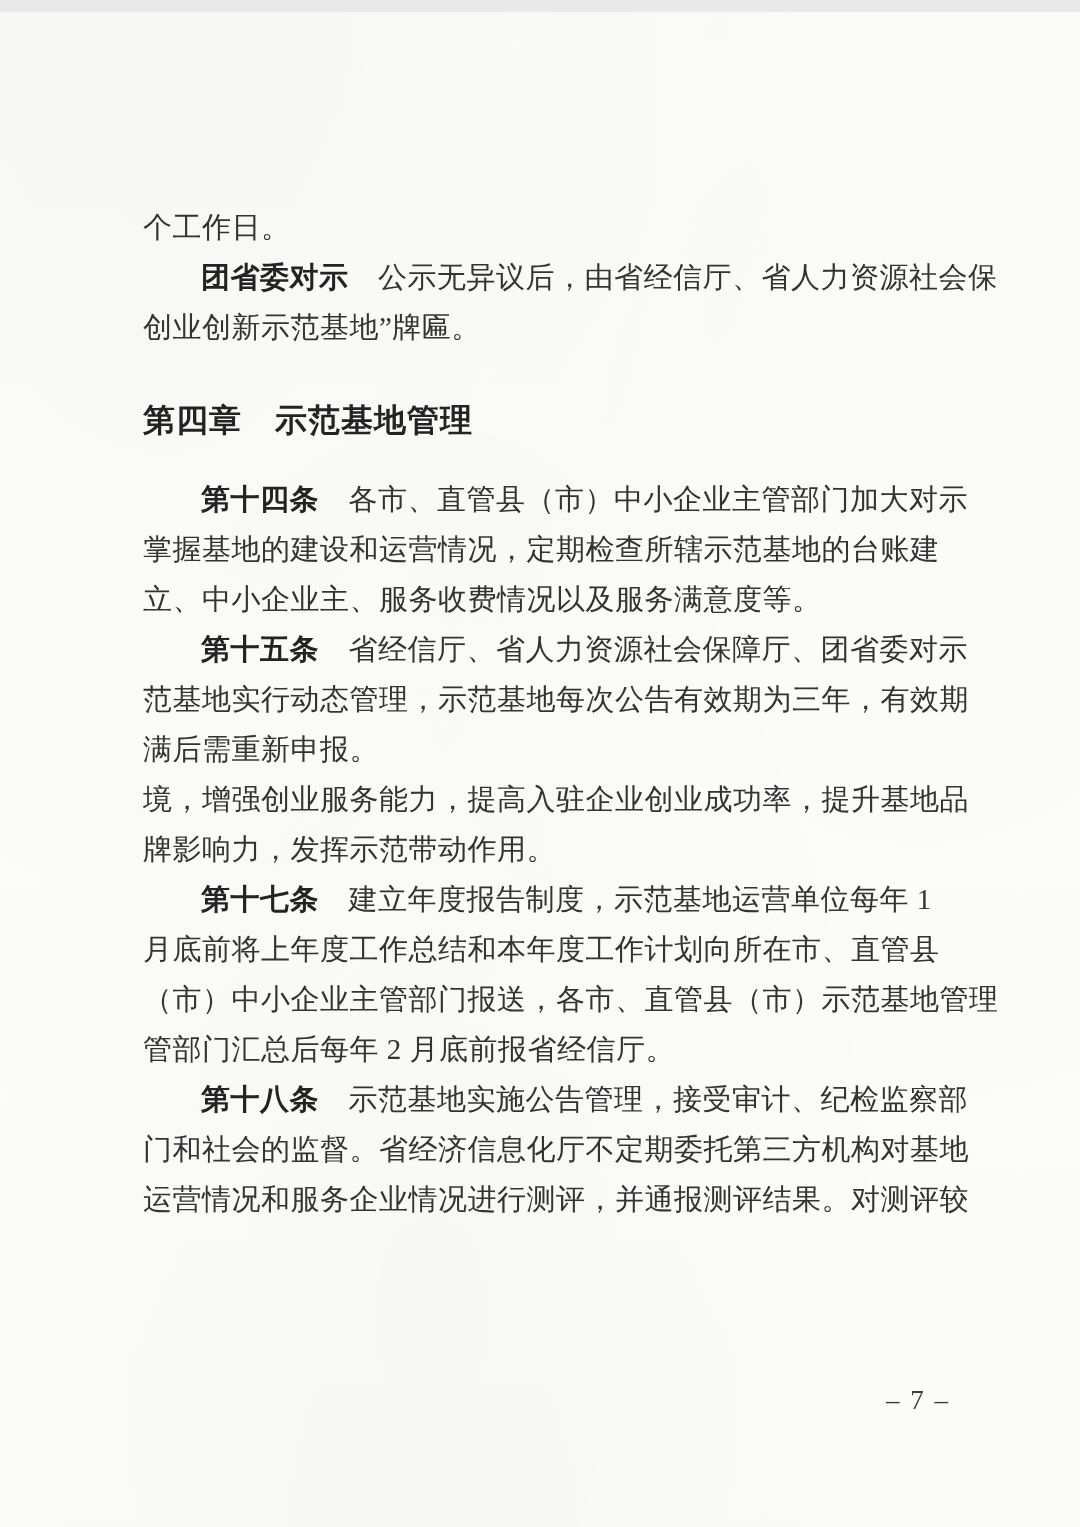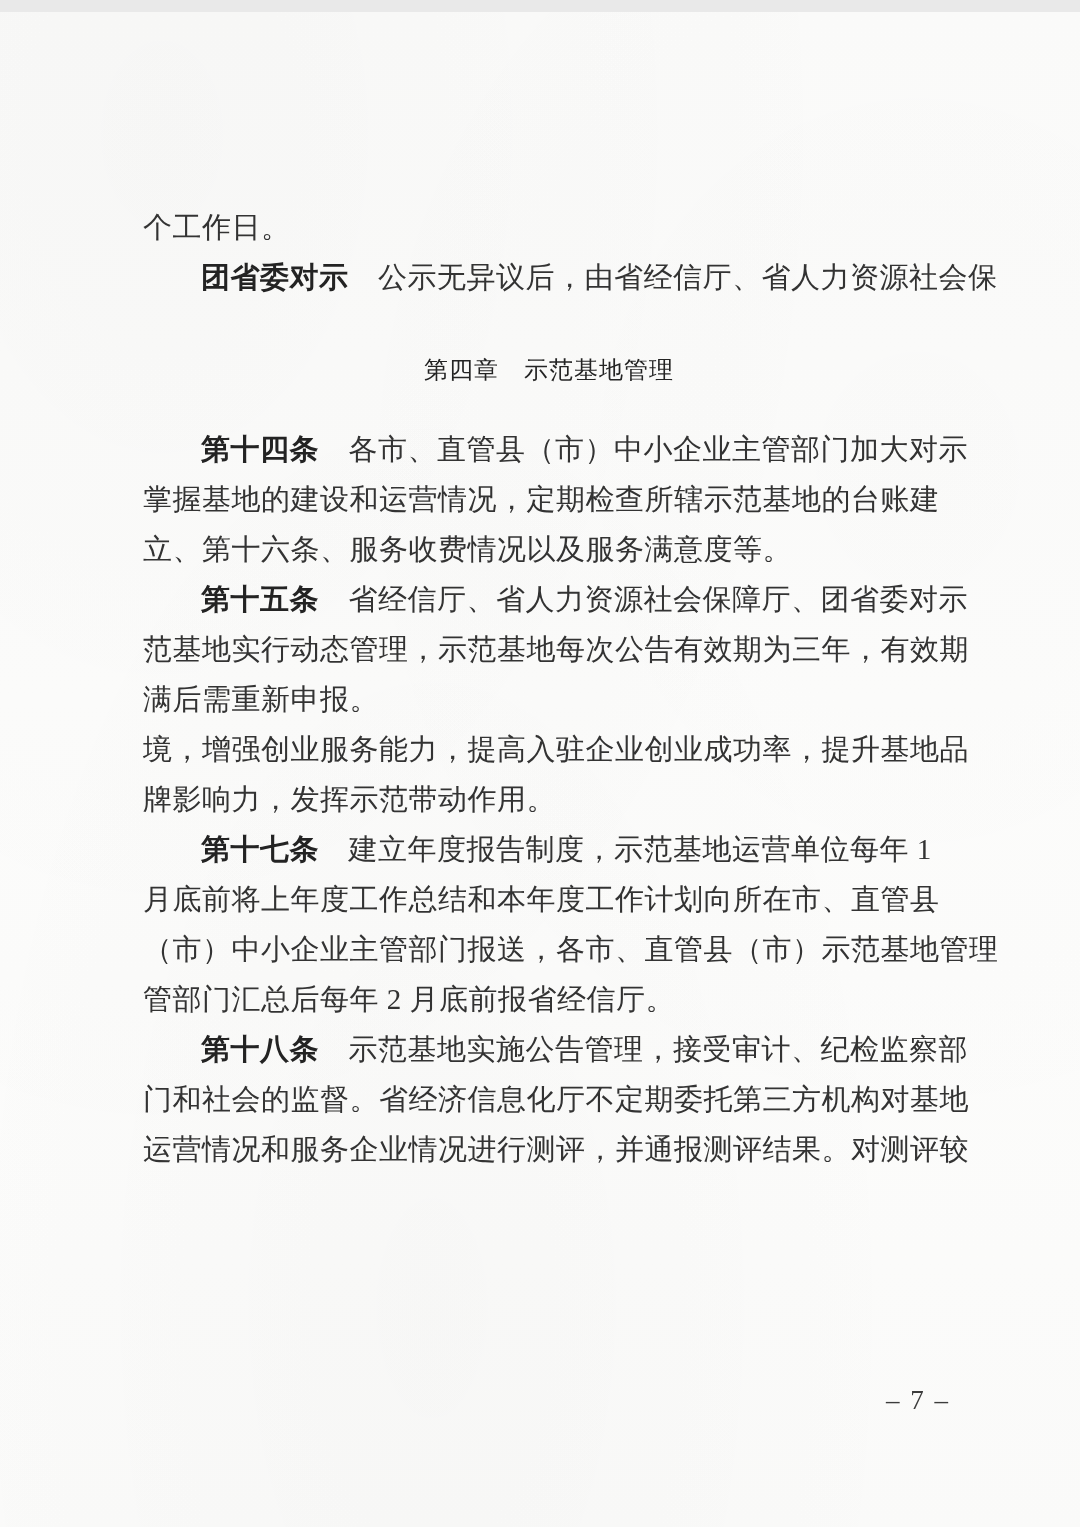--- a/index.html
+++ b/index.html
@@ -45,24 +45,23 @@
     text-indent: 58px;
   }
   .art {
     font-weight: bold;
     color: #232323;
   }
   .heading {
     height: 52px;
     line-height: 52px;
     margin: 42px 0 28px 0;
-    text-align: center;
     font-family: "Liberation Sans", "DejaVu Sans", sans-serif;
-    font-weight: normal;
-    font-size: 24px;
+    font-weight: bold;
+    font-size: 32px;
     letter-spacing: 1px;
     color: #232323;
     white-space: nowrap;
   }
   .footer {
     position: absolute;
     top: 1372px;
     right: 130px;
     height: 32px;
     line-height: 32px;
@@ -72,24 +71,25 @@
     white-space: nowrap;
   }
 </style>
 </head>
 <body>
 
 <div class="page">
   <div class="doc-body">
       <div class="line"><span>个工作日。</span></div>
       <div class="line indent"><span class="art">团省委对示</span><span>　公示无异议后，由省经信厅、省人力资源社会保</span></div>
+      <div class="line"><span>创业创新示范基地”牌匾。</span></div>
       <div class="heading">第四章　示范基地管理</div>
       <div class="line indent"><span class="art">第十四条</span><span>　各市、直管县（市）中小企业主管部门加大对示</span></div>
       <div class="line"><span>掌握基地的建设和运营情况，定期检查所辖示范基地的台账建</span></div>
-      <div class="line"><span>立、第十六条、服务收费情况以及服务满意度等。</span></div>
+      <div class="line"><span>立、中小企业主、服务收费情况以及服务满意度等。</span></div>
       <div class="line indent"><span class="art">第十五条</span><span>　省经信厅、省人力资源社会保障厅、团省委对示</span></div>
       <div class="line"><span>范基地实行动态管理，示范基地每次公告有效期为三年，有效期</span></div>
       <div class="line"><span>满后需重新申报。</span></div>
       <div class="line"><span>境，增强创业服务能力，提高入驻企业创业成功率，提升基地品</span></div>
       <div class="line"><span>牌影响力，发挥示范带动作用。</span></div>
       <div class="line indent"><span class="art">第十七条</span><span>　建立年度报告制度，示范基地运营单位每年 1</span></div>
       <div class="line"><span>月底前将上年度工作总结和本年度工作计划向所在市、直管县</span></div>
       <div class="line"><span>（市）中小企业主管部门报送，各市、直管县（市）示范基地管理</span></div>
       <div class="line"><span>管部门汇总后每年 2 月底前报省经信厅。</span></div>
       <div class="line indent"><span class="art">第十八条</span><span>　示范基地实施公告管理，接受审计、纪检监察部</span></div>

